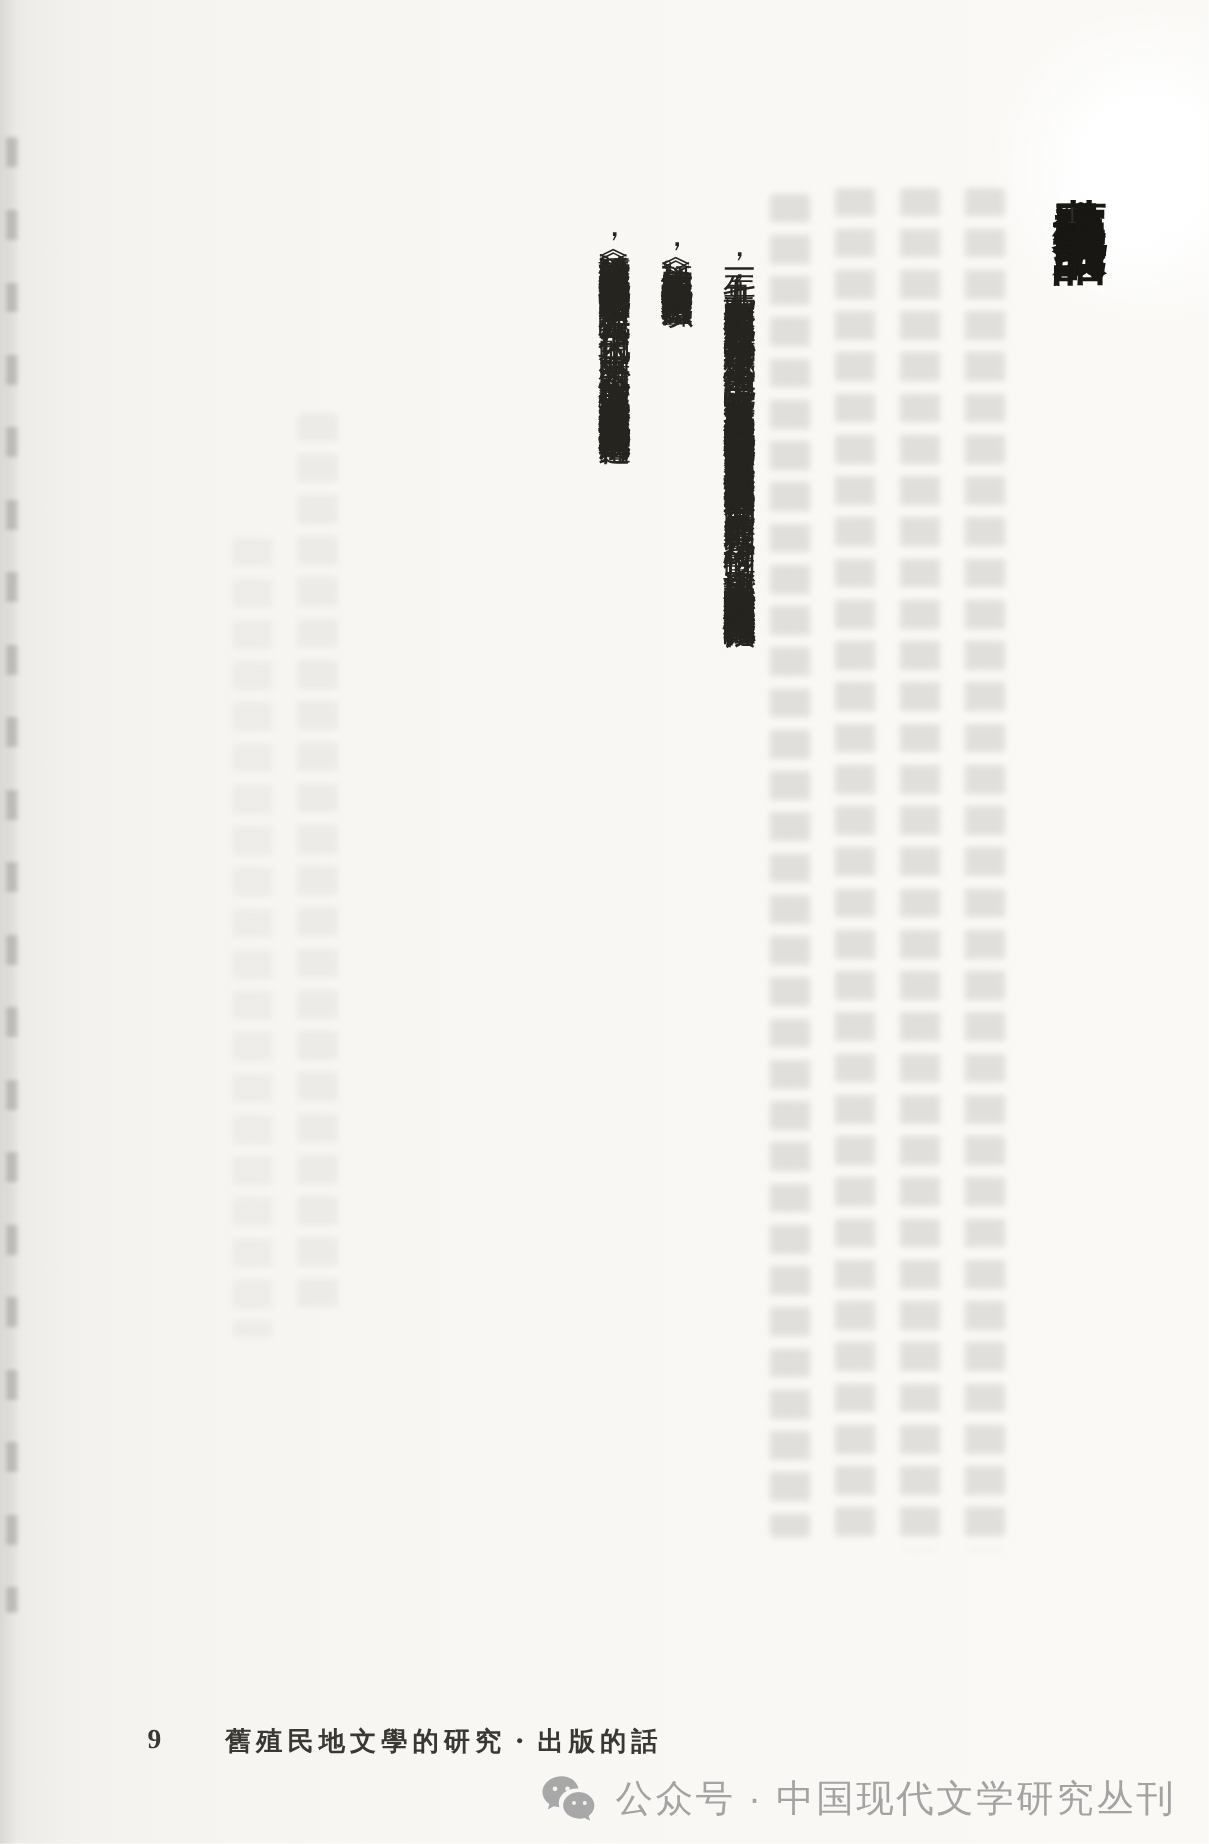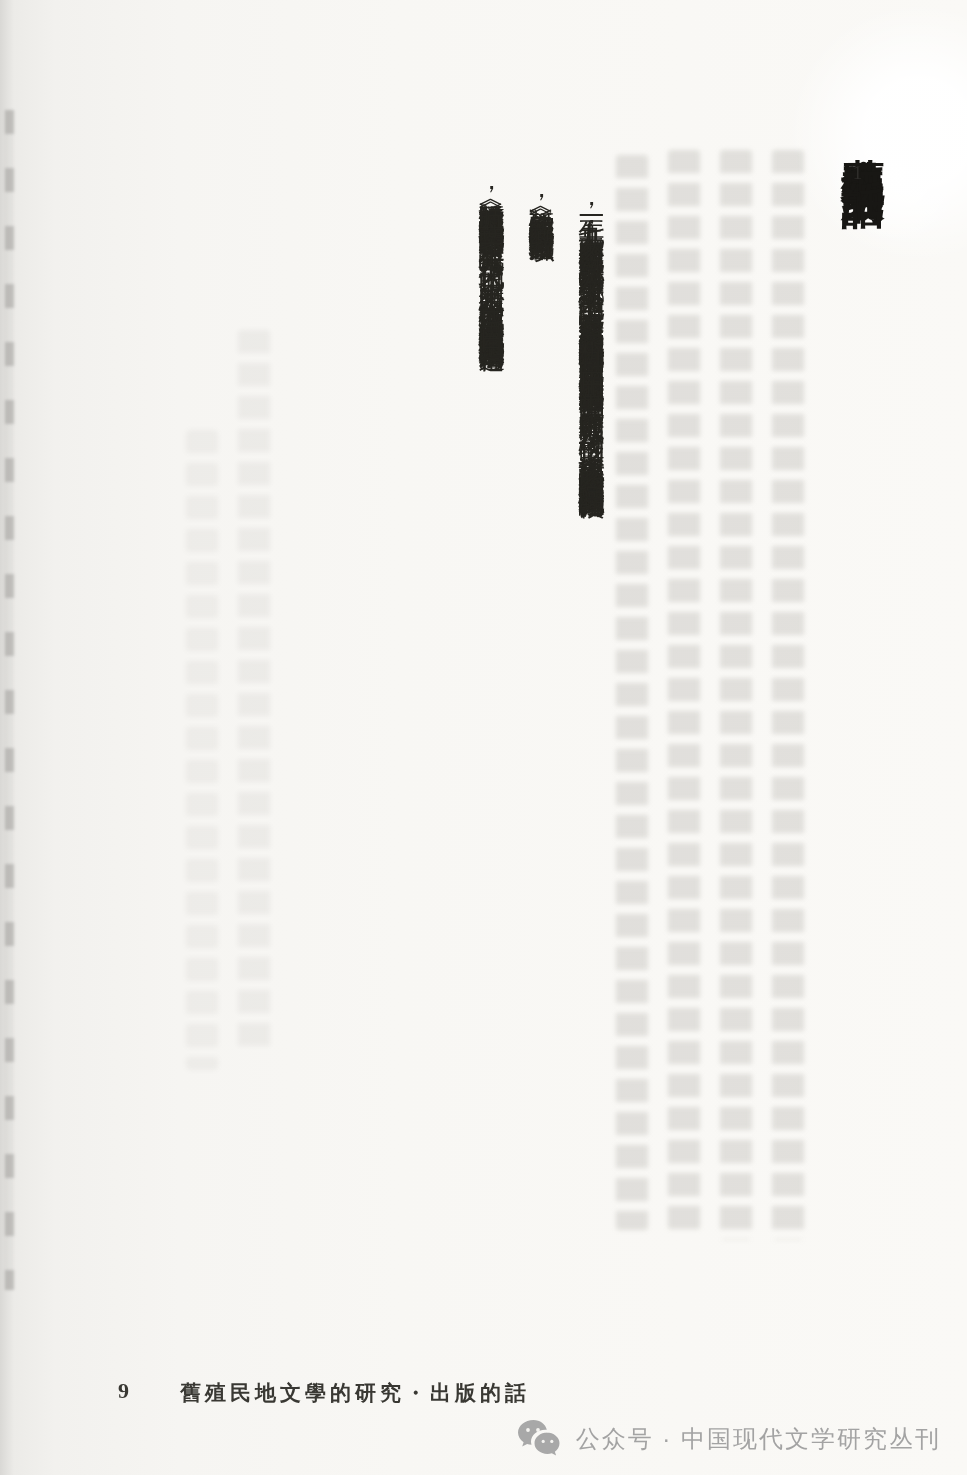--- a/index.html
+++ b/index.html
@@ -60,21 +60,21 @@
   }
   .footer-title{
     position:absolute;left:180px;top:1379px;
     font-size:21px;font-weight:700;letter-spacing:4px;color:#393833;
   }
   
   .watermark{
     position:absolute;top:1419px;right:26px;
     display:flex;align-items:center;gap:14px;
     color:#a3a3a3;font-family:"Liberation Sans","DejaVu Sans",sans-serif;
-    font-size:24px;letter-spacing:2px;white-space:nowrap;
+    font-size:30px;letter-spacing:2px;white-space:nowrap;
   }
   .wechat-icon{width:46px;height:40px;flex:0 0 auto;}
 </style>
 </head>
 <body>
 
 <div class="page">
 
   <div class="edge-marks"></div>
   <div class="shine"></div>

